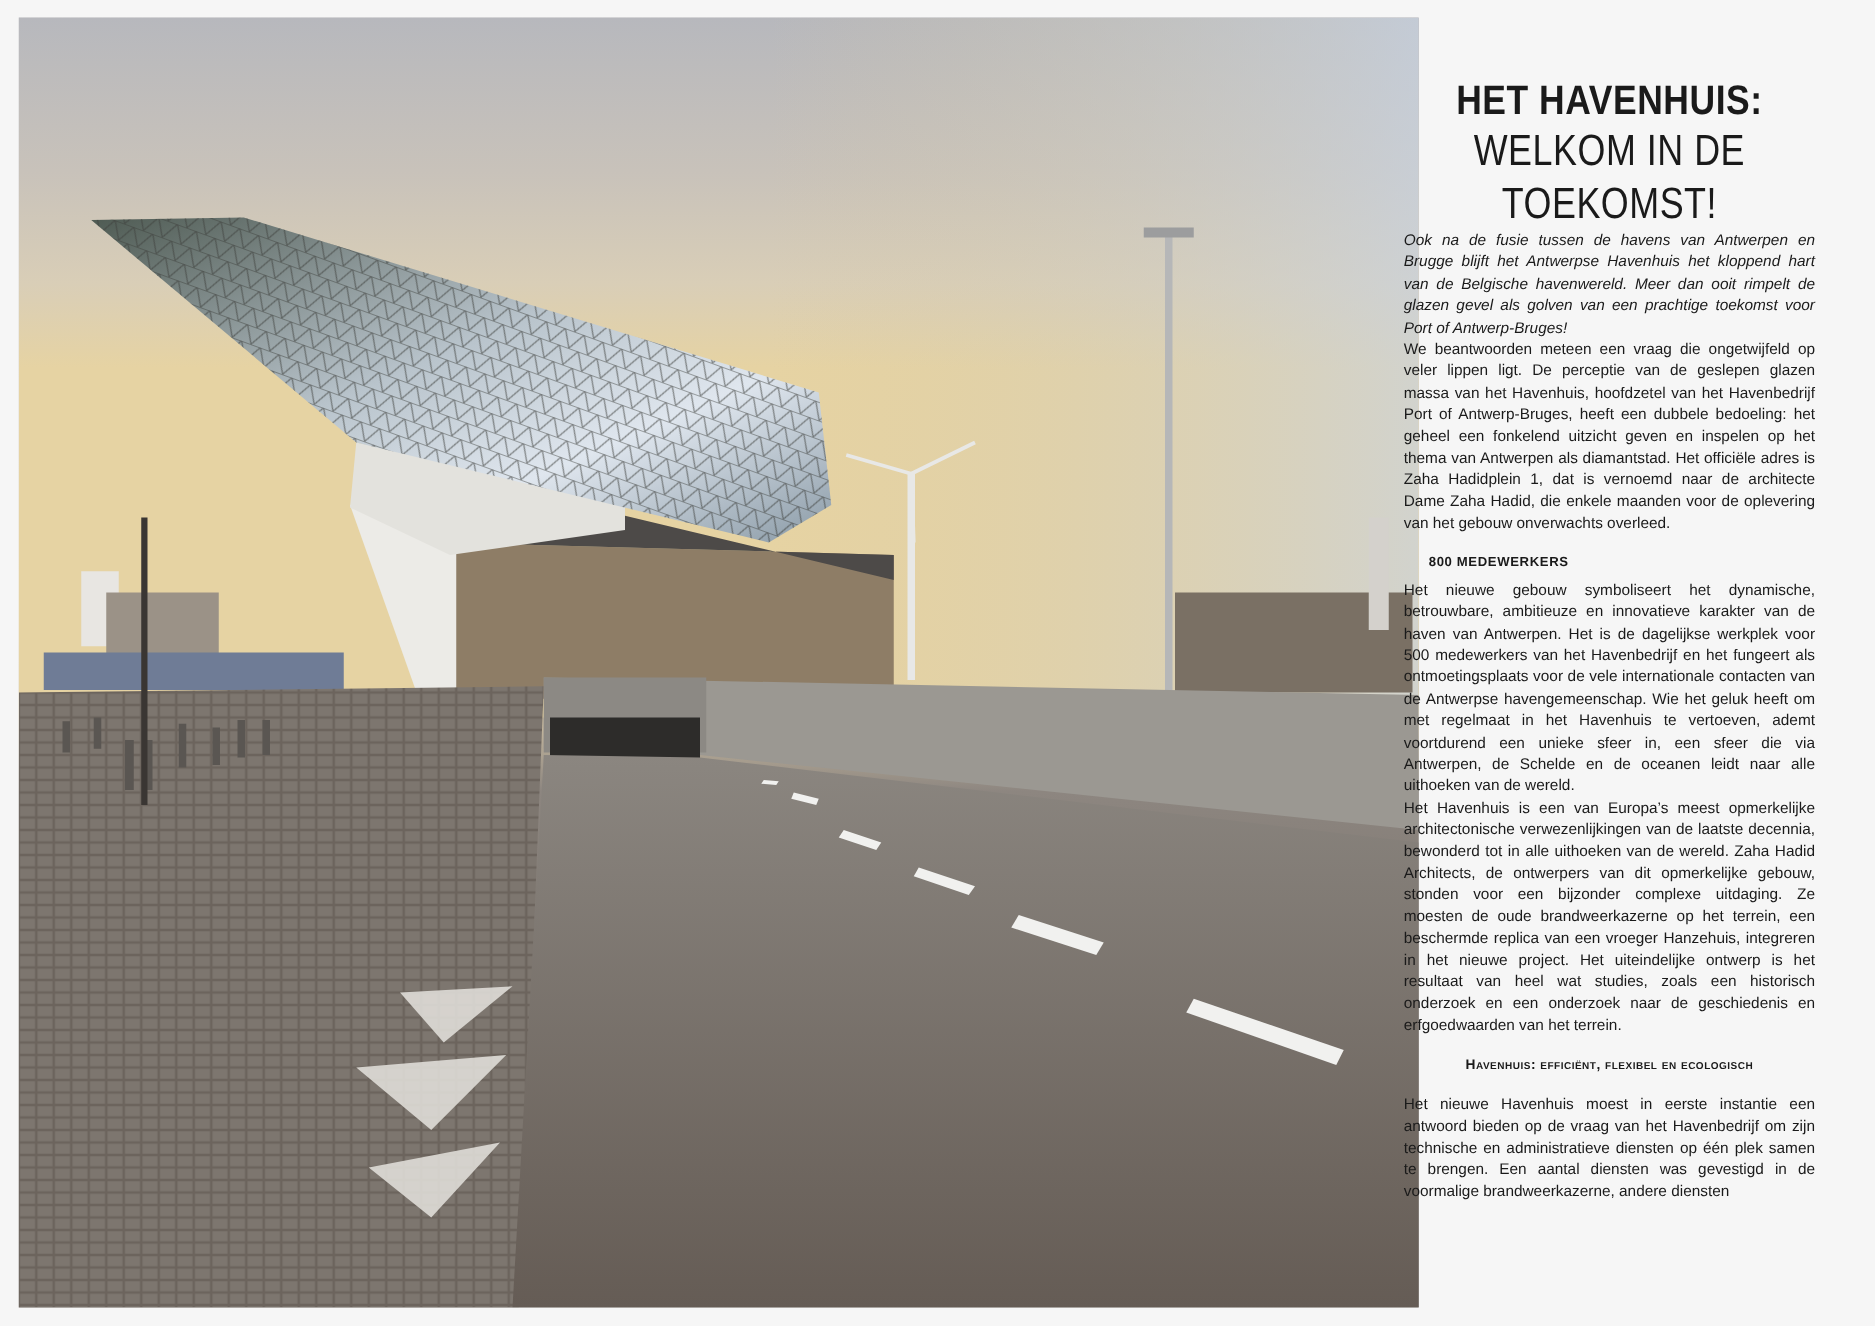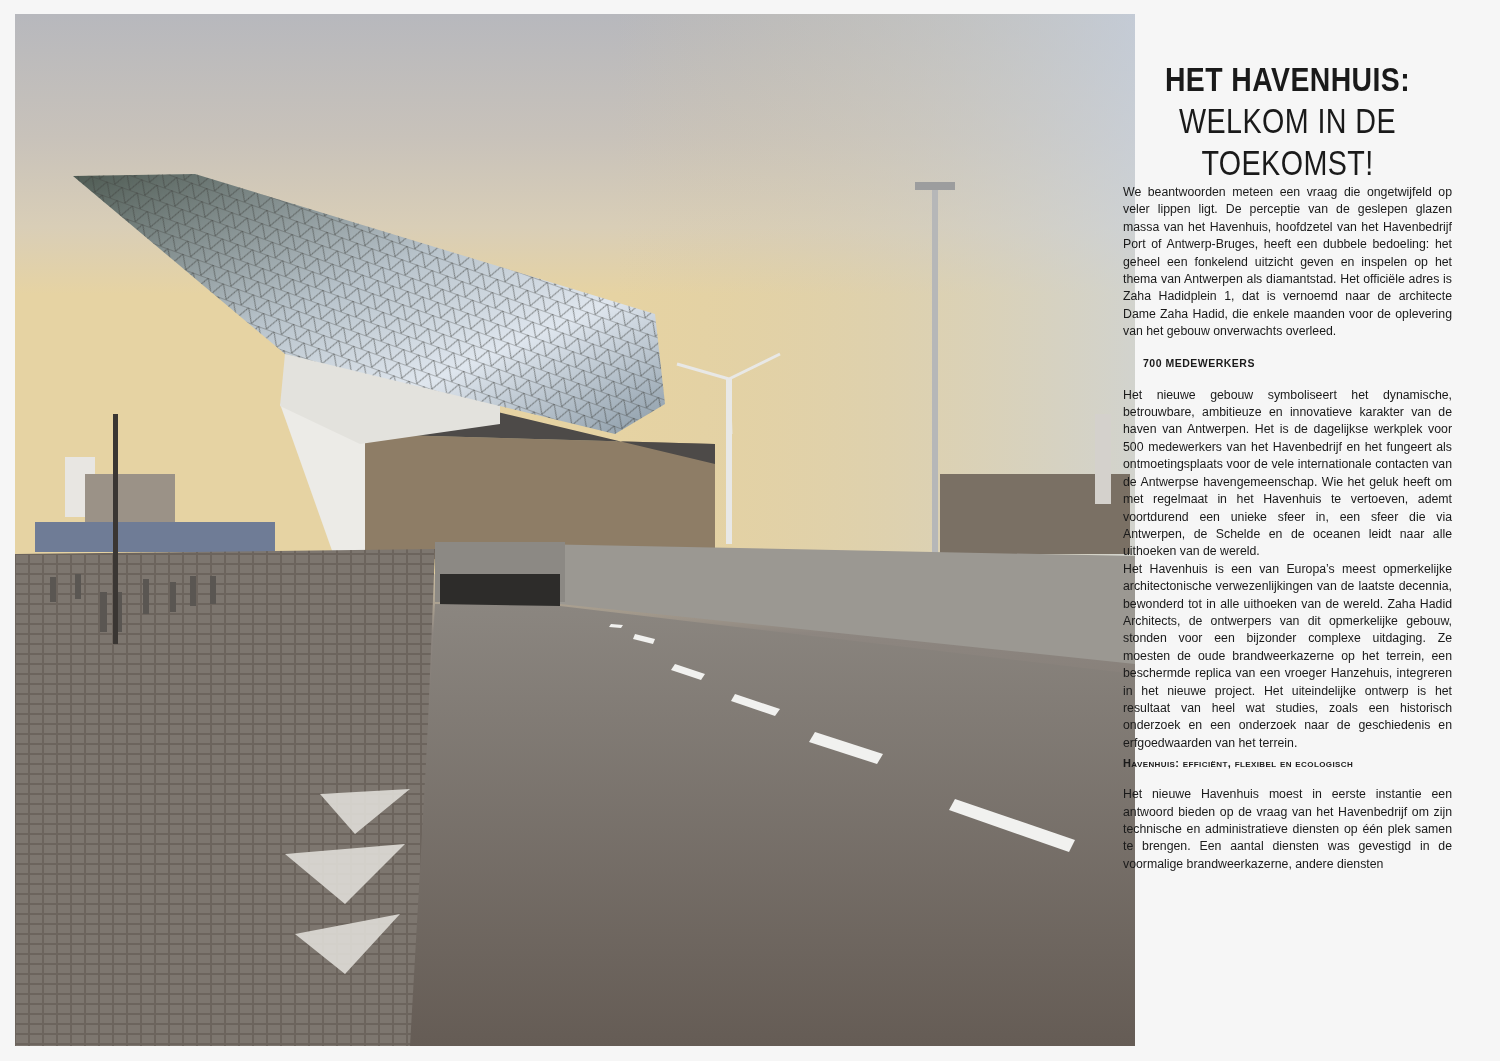--- a/index.html
+++ b/index.html
@@ -7,22 +7,22 @@
   .photo{position:absolute;left:15px;top:14px;width:1120px;height:1032px;overflow:hidden;
     background:linear-gradient(180deg,#b9b9bd 0%,#c9c4bd 20%,#d8cdb8 36%,#e4d2a6 46%,#cdbfa3 54%,#8d8680 60%,#7a736c 75%,#6e6660 100%);}
   .photo svg{position:absolute;left:0;top:0;width:1120px;height:1032px;}
   .text-col{position:absolute;left:1123px;top:60px;width:329px;}
   .title-1{font-size:33px;font-weight:bold;text-align:center;letter-spacing:0.5px;line-height:40px;margin:0;transform:scaleX(0.86);transform-origin:center;}
   .title-2{font-size:35px;font-weight:normal;text-align:center;line-height:42px;margin:0;transform:scaleX(0.82);transform-origin:center;letter-spacing:0.5px;}
   .lead{margin-top:43px;font-style:italic;font-size:11.6px;line-height:16.8px;text-align:justify;}
   .para{font-size:12.3px;line-height:17.4px;text-align:justify;margin:0;}
   .p1{}
   .h500{font-size:10.5px;font-weight:bold;letter-spacing:0.5px;margin:16px 0 0 20px;}
-  .p2{margin-top:18px;}
-  .h-eff{font-size:11px;font-weight:bold;letter-spacing:0.4px;text-align:left;margin-top:5px;font-variant:small-caps;}
+  .p2{margin-top:8px;}
+  .h-eff{font-size:11px;font-weight:bold;letter-spacing:0.4px;text-align:center;margin-top:17px;font-variant:small-caps;}
   .p4{margin-top:17px;}
 </style>
 </head>
 <body>
 
 <div class="photo">
   <svg viewBox="0 0 1120 1032">
     <defs>
       <linearGradient id="sky" x1="0" y1="0" x2="0" y2="1">
         <stop offset="0" stop-color="#b7b8bd"></stop>
@@ -109,19 +109,20 @@
       <rect x="175" y="562" width="6" height="30"></rect>
         <rect x="195" y="562" width="6" height="28"></rect>
     </g>
     <rect x="98" y="400" width="5" height="230" fill="#3a3633"></rect>
   </svg>
 </div>
 
 <div class="text-col">
   <h1 class="title-1">HET HAVENHUIS:</h1>
   <h2 class="title-2">WELKOM IN DE TOEKOMST!</h2>
+  <p class="para lead">Ook na de fusie tussen de havens van Antwerpen en Brugge blijft het Antwerpse Havenhuis het kloppend hart van de Belgische havenwereld. Meer dan ooit rimpelt de glazen gevel als golven van een prachtige toekomst voor Port of Antwerp-Bruges!</p>
   <p class="para p1">We beantwoorden meteen een vraag die ongetwijfeld op veler lippen ligt. De perceptie van de geslepen glazen massa van het Havenhuis, hoofdzetel van het Havenbedrijf Port of Antwerp-Bruges, heeft een dubbele bedoeling: het geheel een fonkelend uitzicht geven en inspelen op het thema van Antwerpen als diamantstad. Het officiële adres is Zaha Hadidplein 1, dat is vernoemd naar de architecte Dame Zaha Hadid, die enkele maanden voor de oplevering van het gebouw onverwachts overleed.</p>
-  <div class="h500">700 MEDEWERKERS</div>
+  <div class="h500">800 MEDEWERKERS</div>
   <p class="para p2">Het nieuwe gebouw symboliseert het dynamische, betrouwbare, ambitieuze en innovatieve karakter van de haven van Antwerpen. Het is de dagelijkse werkplek voor 500 medewerkers van het Havenbedrijf en het fungeert als ontmoetingsplaats voor de vele internationale contacten van de Antwerpse havengemeenschap. Wie het geluk heeft om met regelmaat in het Havenhuis te vertoeven, ademt voortdurend een unieke sfeer in, een sfeer die via Antwerpen, de Schelde en de oceanen leidt naar alle uithoeken van de wereld.</p>
   <p class="para">Het Havenhuis is een van Europa’s meest opmerkelijke architectonische verwezenlijkingen van de laatste decennia, bewonderd tot in alle uithoeken van de wereld. Zaha Hadid Architects, de ontwerpers van dit opmerkelijke gebouw, stonden voor een bijzonder complexe uitdaging. Ze moesten de oude brandweerkazerne op het terrein, een beschermde replica van een vroeger Hanzehuis, integreren in het nieuwe project. Het uiteindelijke ontwerp is het resultaat van heel wat studies, zoals een historisch onderzoek en een onderzoek naar de geschiedenis en erfgoedwaarden van het terrein.</p>
   <div class="h-eff">Havenhuis: efficiënt, flexibel en ecologisch</div>
   <p class="para p4">Het nieuwe Havenhuis moest in eerste instantie een antwoord bieden op de vraag van het Havenbedrijf om zijn technische en administratieve diensten op één plek samen te brengen. Een aantal diensten was gevestigd in de voormalige brandweerkazerne, andere diensten</p>
 </div>
 
 </body></html>

